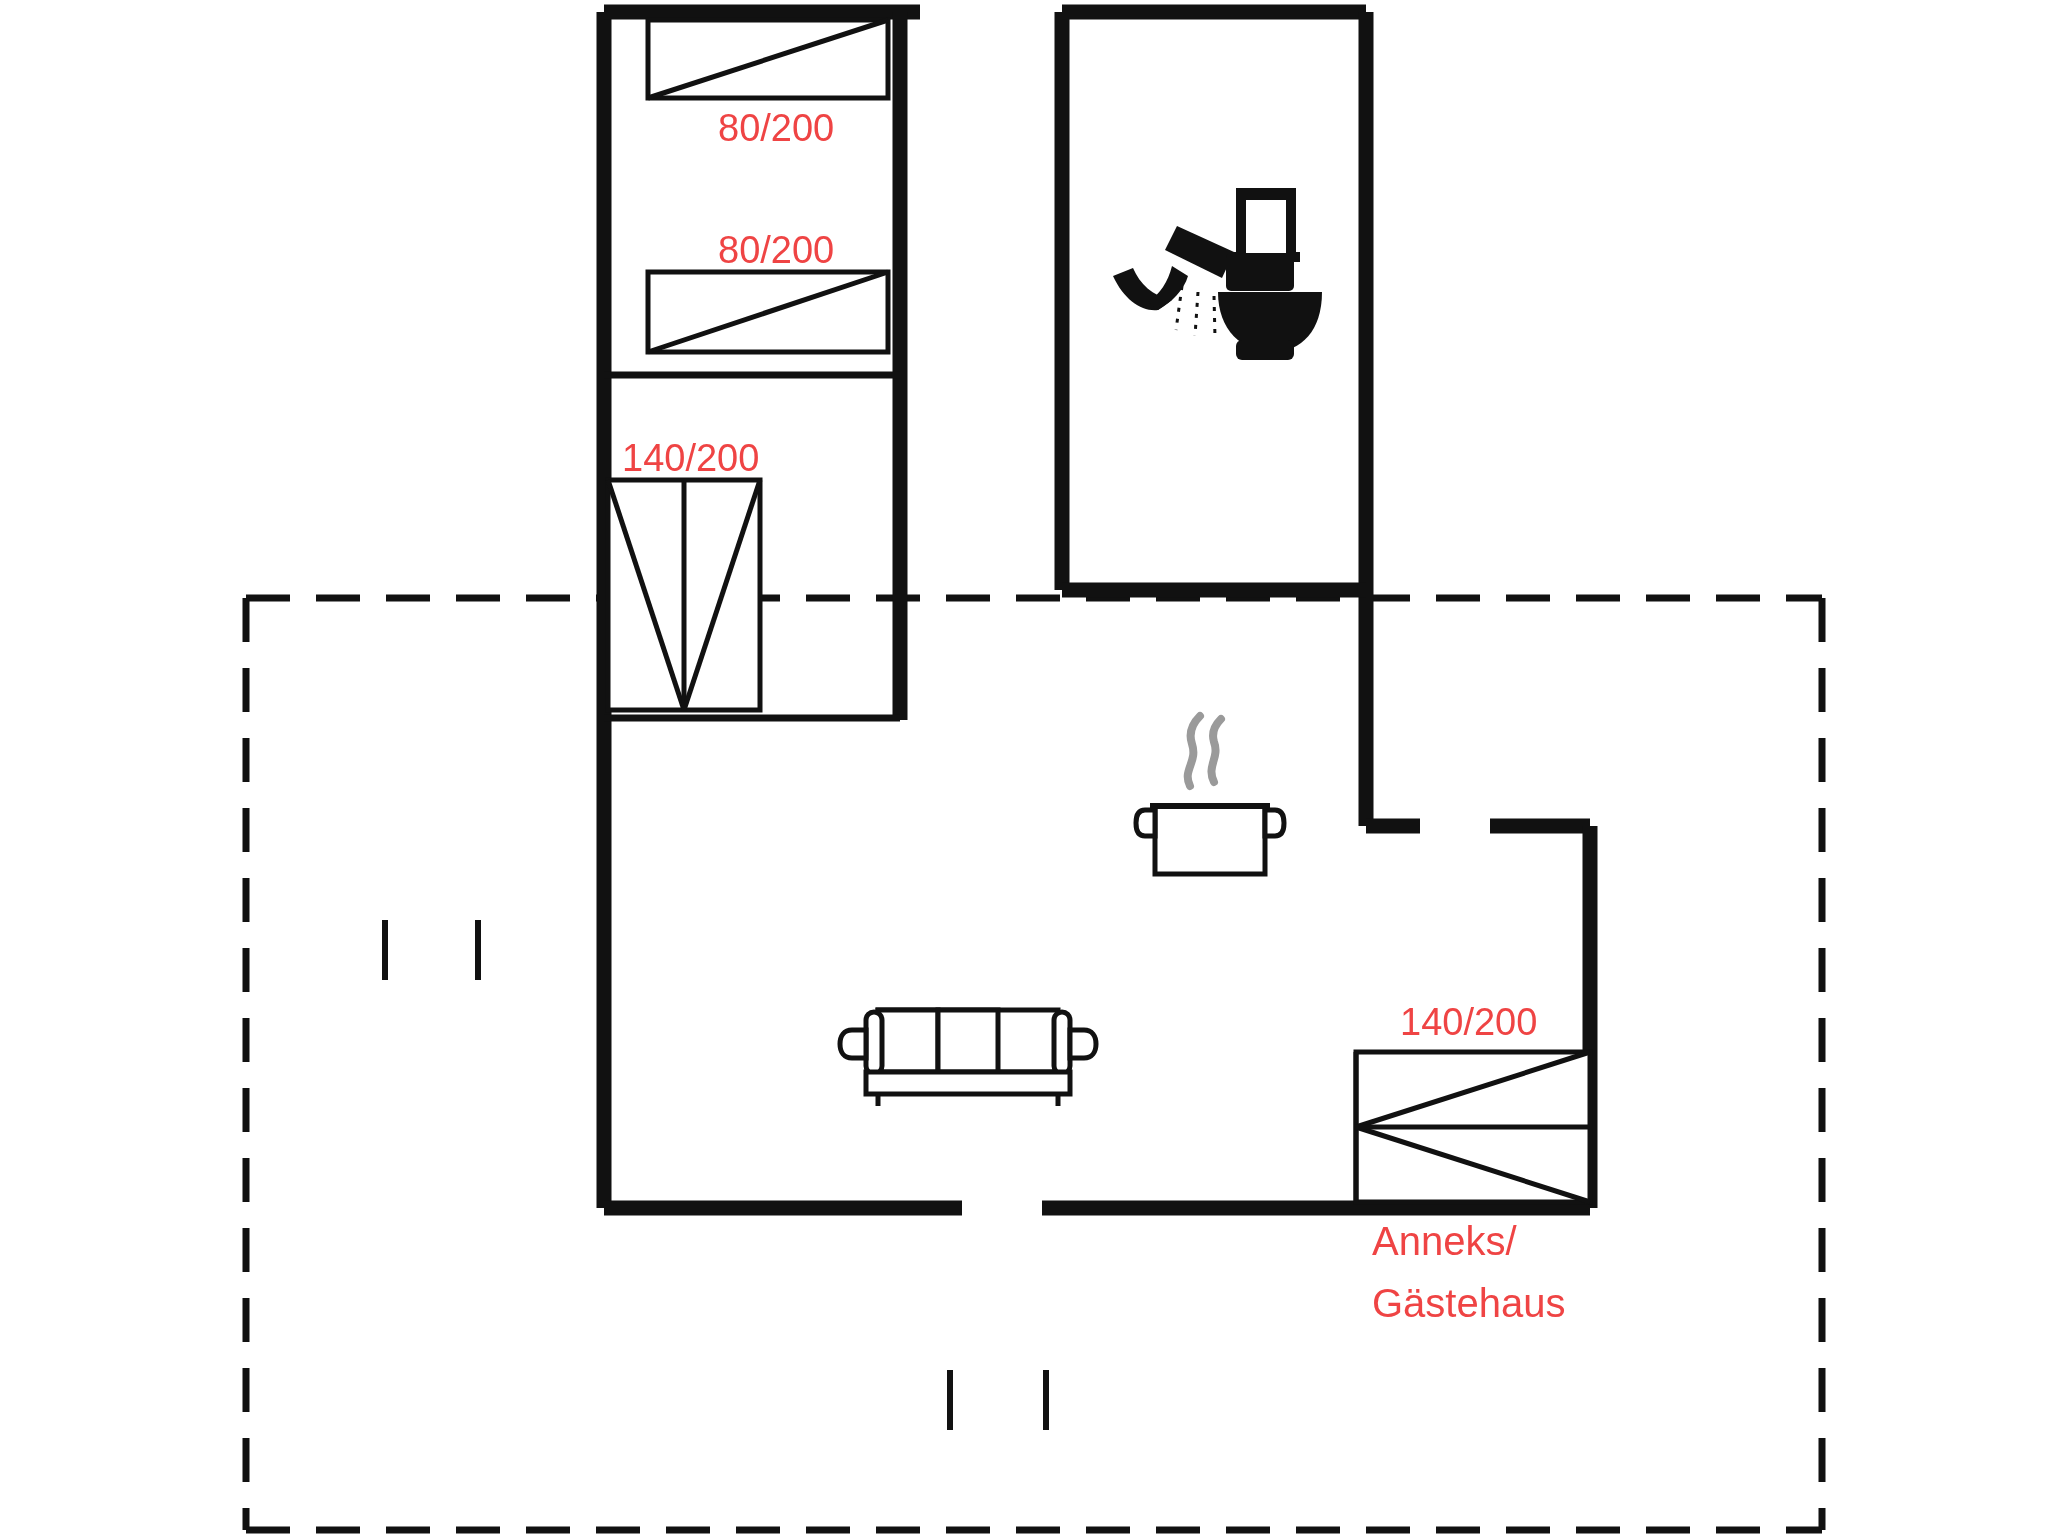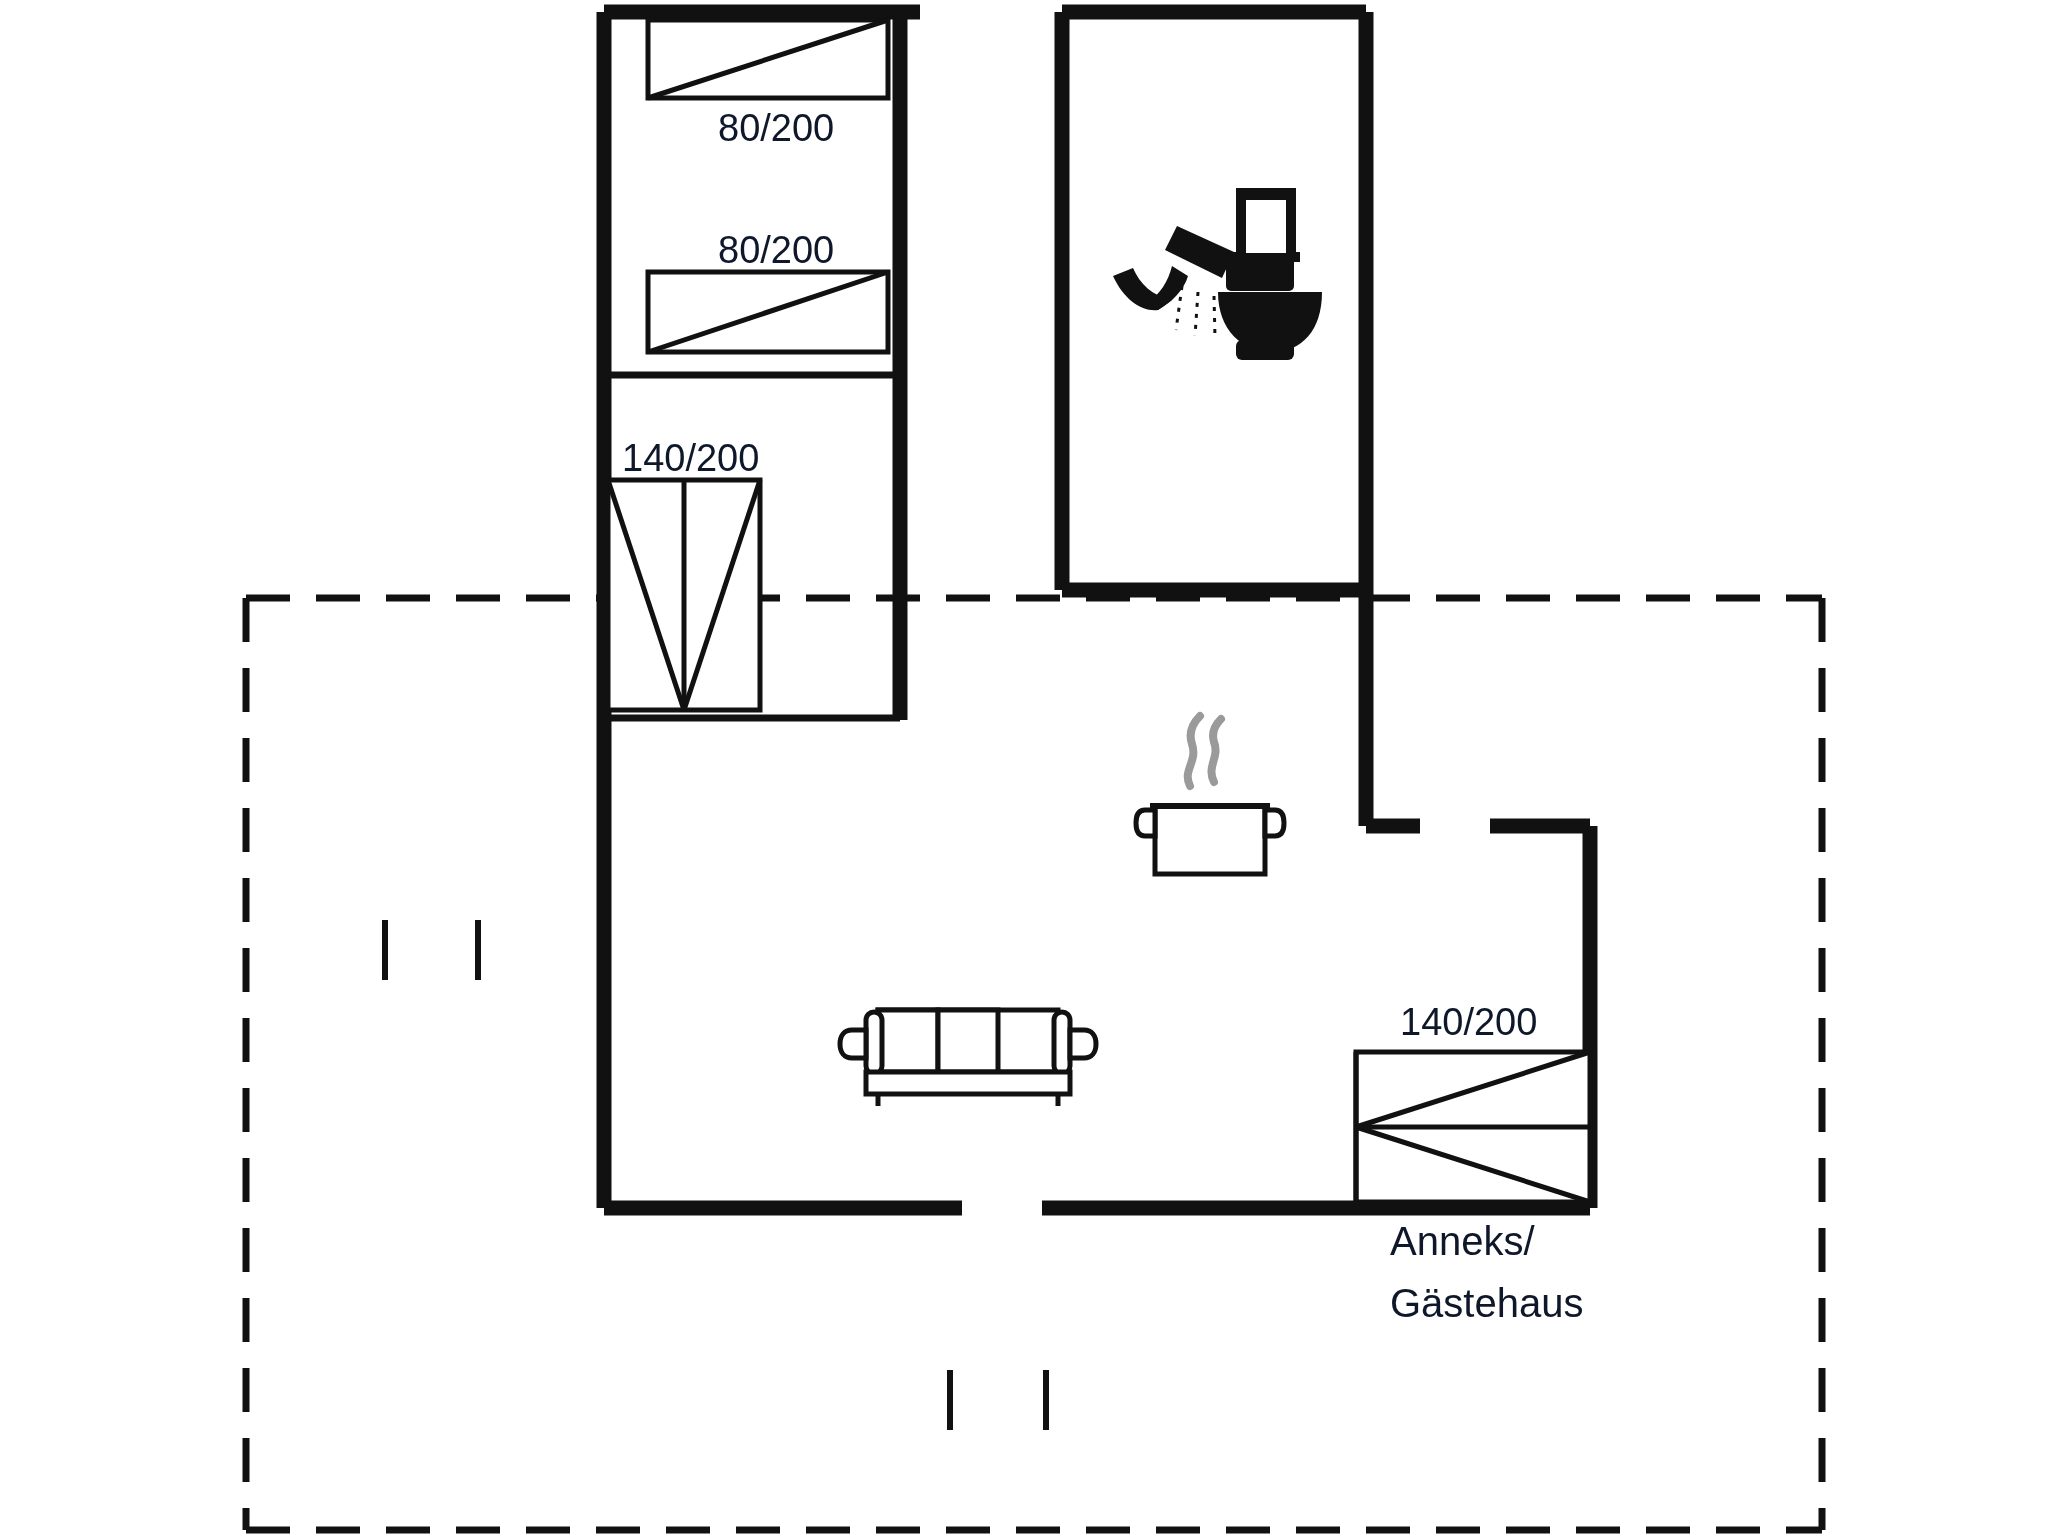--- a/index.html
+++ b/index.html
@@ -18,31 +18,30 @@
     overflow: hidden;
   }
   #plan svg {
     position: absolute;
     left: 0;
     top: 0;
   }
   .lbl {
     position: absolute;
     font-family: "Liberation Sans", sans-serif;
-    color: #0f172a;
+    color: #ef4444;
     white-space: pre;
     line-height: 1.18;
   }
   .lbl-dim {
     font-size: 38px;
   }
   .lbl-annex {
     font-size: 40px;
     text-align: left;
-    margin-left: 18px;
   }
 </style>
 </head>
 <body>
 
 <div id="plan">
 
   <svg width="2048" height="1536" viewBox="0 0 2048 1536">
 
     <g fill="none" stroke="#111111" stroke-width="7" stroke-dasharray="44 26">

